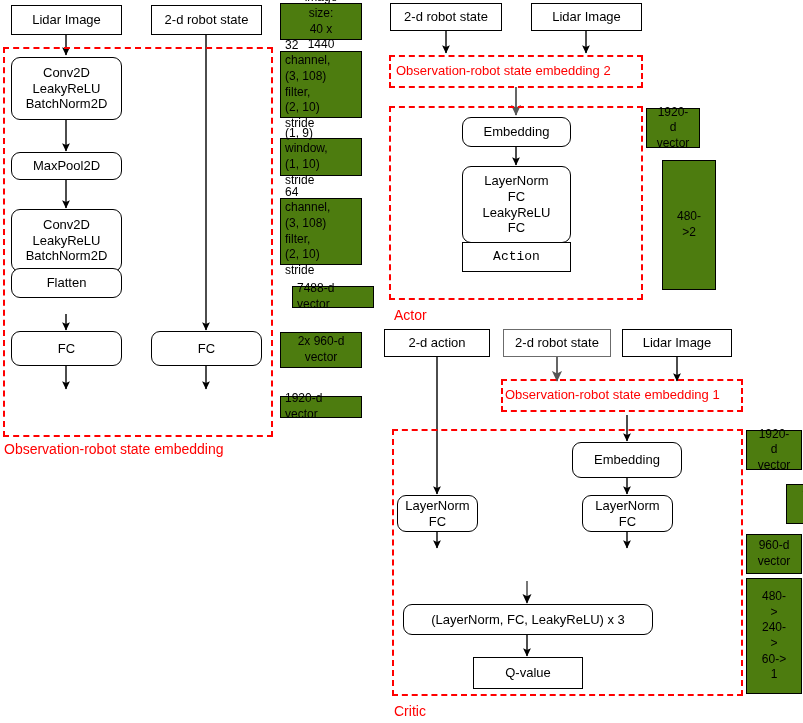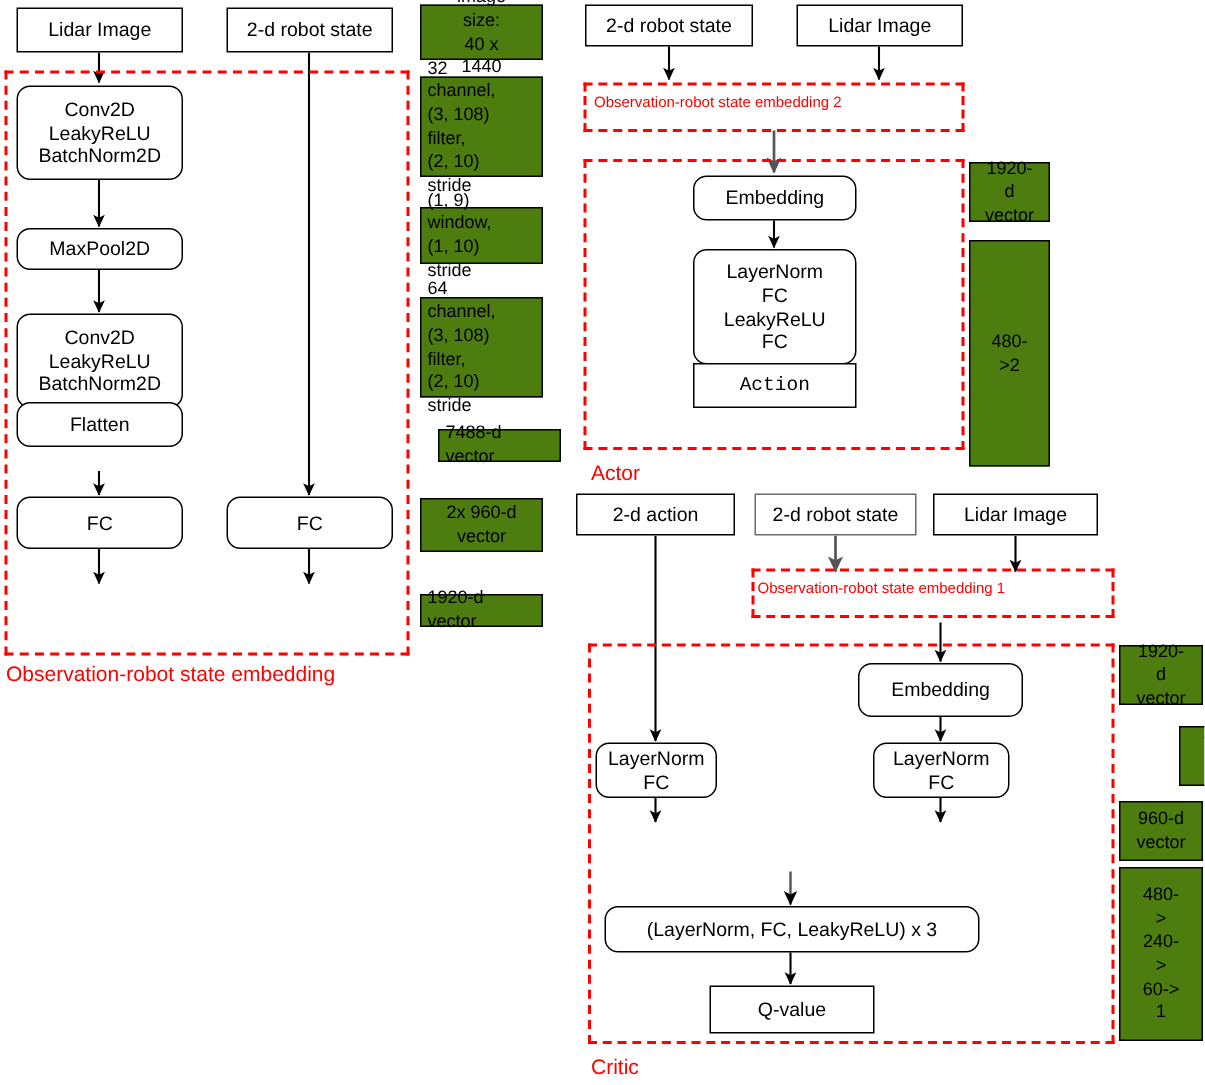--- a/index.html
+++ b/index.html
@@ -53,21 +53,21 @@
   
   .group{
     position:absolute;
     box-sizing:border-box;
     border:2.6px dashed #ff0000;
     background:transparent;
   }
   .group-label{
     position:absolute;
     color:#ff0000;
-    font-size:10px;
+    font-size:13px;
     white-space:nowrap;
   }
   .group-title{
     position:absolute;
     color:#ff0000;
     font-size:14px;
     white-space:nowrap;
   }
   svg.edge-layer{
     position:absolute;
@@ -161,21 +161,21 @@
 
   <div class="node round" style="left:462px; top:117px; width:109px; height:30px;">Embedding</div>
   <div class="node round" style="left:462px; top:166px; width:109px; height:77px;">LayerNorm
 FC
 LeakyReLU
 FC</div>
   <div class="node" style="left:462px; top:242px; width:109px; height:30px;font-family:Liberation Mono, monospace;">Action</div>
 
   <div class="note" style="left:646px; top:108px; width:54px; height:40px;">1920-d
 vector</div>
-  <div class="note" style="left:646px; top:160px; width:54px; height:151px;">480-&gt;2</div>
+  <div class="note" style="left:662px; top:160px; width:54px; height:130px;">480-&gt;2</div>
 
   <div class="node" style="left:384px; top:329px; width:106px; height:28px;">2-d action</div>
   <div class="node gray-border" style="left:503px; top:329px; width:108px; height:28px;">2-d robot state</div>
   <div class="node" style="left:622px; top:329px; width:110px; height:28px;">Lidar Image</div>
 
   <div class="group" style="left:501px; top:379px; width:242px; height:33px;"></div>
   <div class="group-label" style="left:505px; top:387px;">Observation-robot state embedding 1</div>
 
   <div class="group" style="left:392px; top:429px; width:351px; height:267px;"></div>
   <div class="group-title" style="left:394px; top:703px;">Critic</div>

